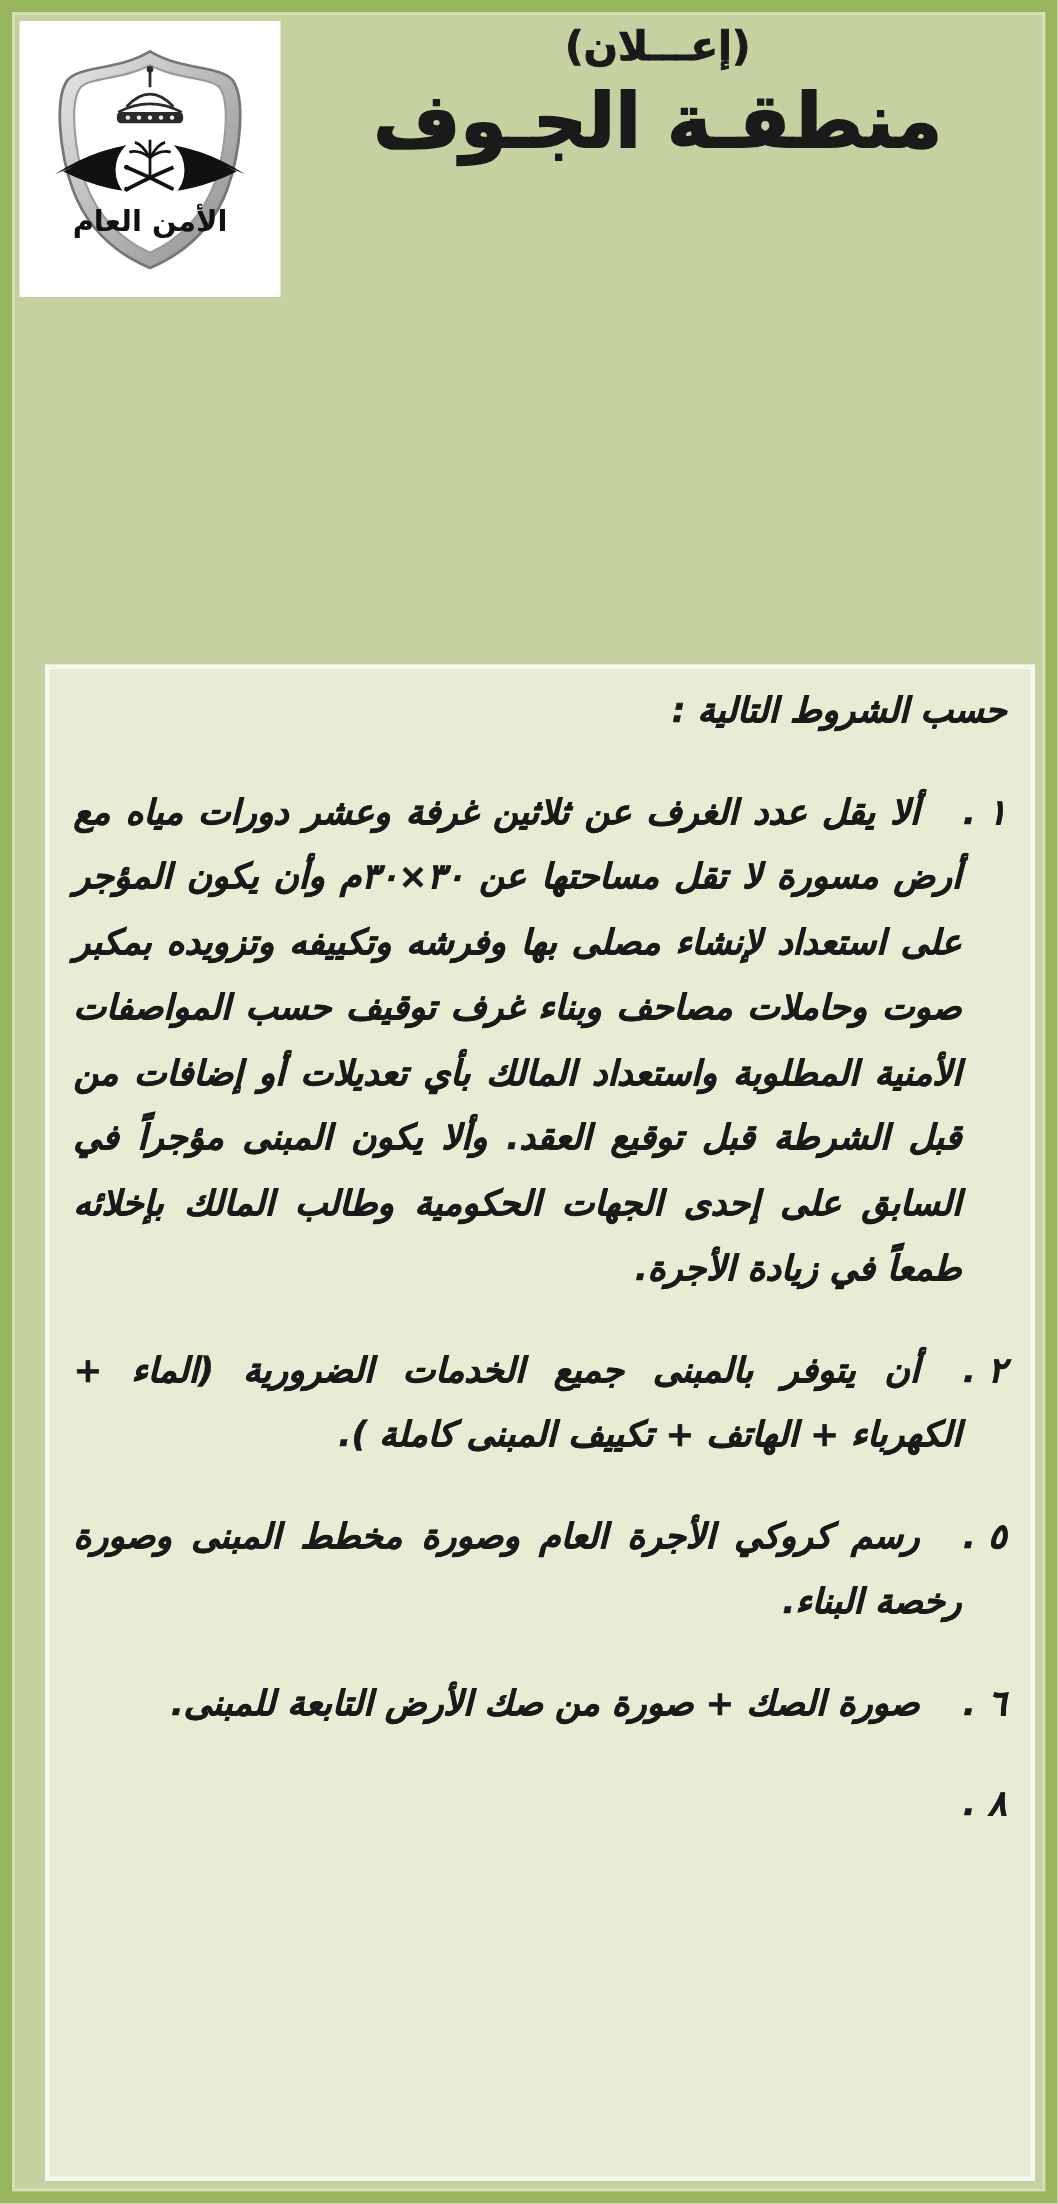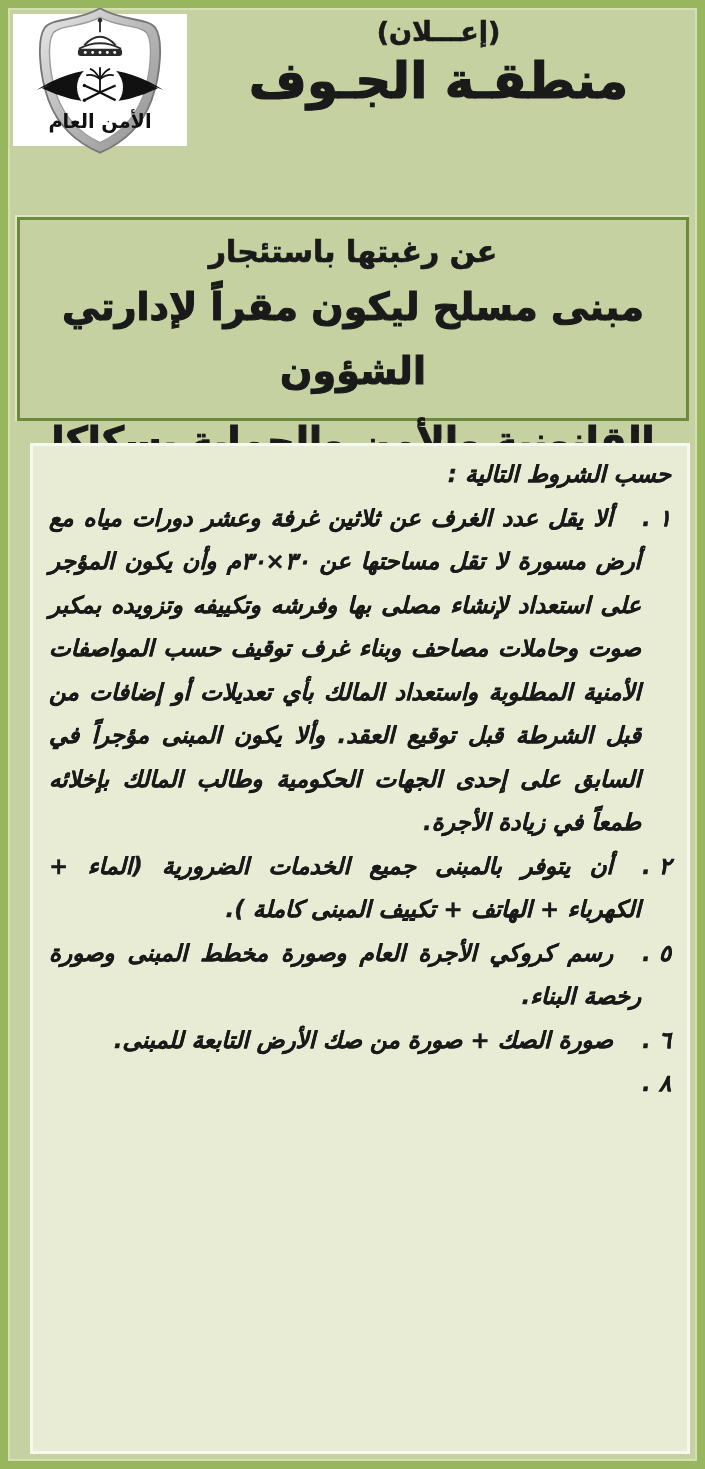--- a/index.html
+++ b/index.html
@@ -14,21 +14,21 @@
     background:#c6d1a1;
     border:8px solid #98b65e;
     box-shadow: inset 0 0 0 2px #d4dfb4;
     overflow:hidden;
     color:#1a1a1a;
     font-weight:bold;
   }
   
   .logo-box {
     position:absolute; left:5px; top:6px;
-    width:174px; height:132px;
+    width:174px; height:184px;
     background:#ffffff;
     display:flex; align-items:center; justify-content:center;
   }
   .header-text {
     position:absolute; top:0; right:16px; left:188px;
     text-align:center;
   }
   .kicker {
     margin-top:8px;
     font-size:27px;
@@ -73,20 +73,21 @@
     direction:rtl;
     font-size:23px;
     line-height:43.5px;
     text-align:justify;
     -webkit-text-stroke:0.35px #1a1a1a;
   }
   .lead-line { text-align:right; }
   .cond {
     padding-right:30px;
     text-indent:-30px;
+    margin-top:24px;
   }
   .cond .num {
     display:inline-block;
     width:58px;
     text-indent:0;
   }
   
 </style>
 </head>
 <body>
@@ -145,25 +146,20 @@
 
       <text x="87" y="136" font-size="21" font-weight="bold" text-anchor="middle" font-family="DejaVu Sans, sans-serif" fill="#111">الأمن العام</text>
     </svg>
   </div>
 
   <div class="header-text">
     <div class="kicker">(إعـــلان)</div>
     <div class="title-line">منطقـة الجـوف</div>
   </div>
 
-  <div class="subtitle-box">
-    <div class="subtitle-intro">عن رغبتها باستئجار</div>
-    <div class="subtitle-main">مبنى مسلح ليكون مقراً لإدارتي الشؤون</div>
-    <div class="subtitle-main">القانونية والأمن والحماية بسكاكا</div>
-  </div>
 
   <div class="main-box">
     <div class="body-text">
       <div class="lead-line">حسب الشروط التالية :</div>
 
       <div class="cond">
         <span class="num">١ .</span><span>ألا يقل عدد الغرف عن ثلاثين غرفة وعشر دورات مياه مع أرض مسورة لا تقل مساحتها عن ٣٠×٣٠م وأن يكون المؤجر على استعداد لإنشاء مصلى بها وفرشه وتكييفه وتزويده بمكبر صوت وحاملات مصاحف وبناء غرف توقيف حسب المواصفات الأمنية المطلوبة واستعداد المالك بأي تعديلات أو إضافات من قبل الشرطة قبل توقيع العقد. وألا يكون المبنى مؤجراً في السابق على إحدى الجهات الحكومية وطالب المالك بإخلائه طمعاً في زيادة الأجرة.</span>
       </div>
       <div class="cond">
         <span class="num">٢ .</span><span>أن يتوفر بالمبنى جميع الخدمات الضرورية (الماء + الكهرباء + الهاتف + تكييف المبنى كاملة ).</span>

